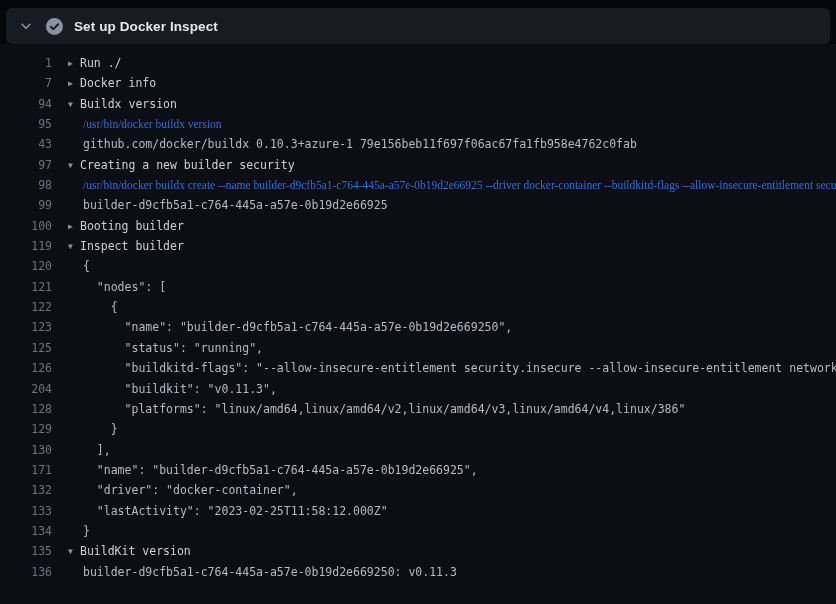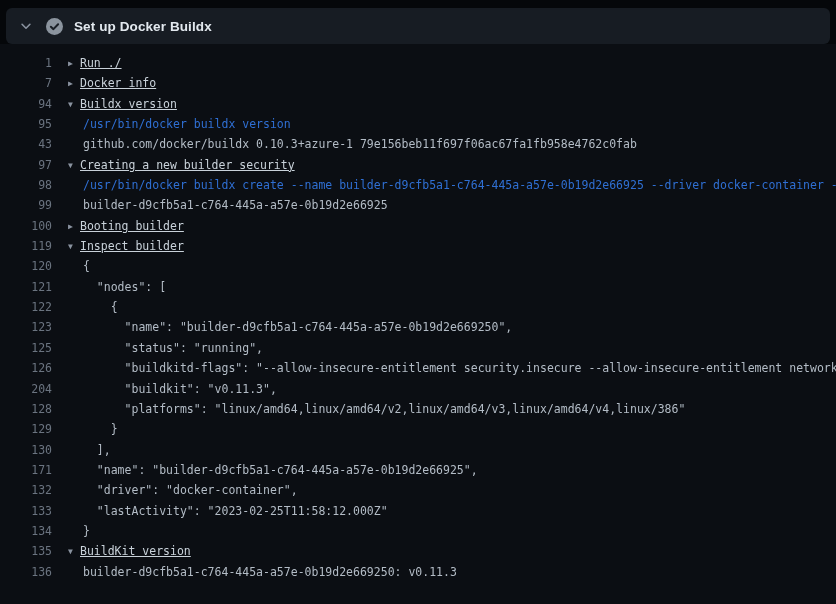--- a/index.html
+++ b/index.html
@@ -57,41 +57,41 @@
   }
   .content { padding-left: 16px; flex: 1 1 auto; overflow: hidden; }
   .arrow {
     display: inline-block;
     width: 12px;
     font-size: 8px;
     color: #8a93a0;
     transform: translateY(-1.5px);
   }
   .row .txt { color: #b3bcc6; }
-  .row.group .txt { color: #c9d2da; text-decoration: underline; }
+  .row.group .txt { color: #c9d2da; }
   .row.group .content { cursor: pointer; }
-  .row.command .txt { color: #2f6fd3; }
+  .row.command .txt { color: #2f6fd3; font-family: Liberation Serif, serif; }
   .row:not(.group) .txt { margin-left: 15px; }
 </style>
 </head>
 <body>
 
 <div class="step-header">
   <span class="hdr-chevron">
     <svg width="14" height="14" viewBox="0 0 16 16">
       <path d="M3.5 6 L8 10.5 L12.5 6" fill="none" stroke="#8a93a0" stroke-width="1.8" stroke-linecap="round" stroke-linejoin="round"></path>
     </svg>
   </span>
   <span class="hdr-status">
     <svg width="17" height="17" viewBox="0 0 16 16">
       <circle cx="8" cy="8" r="8" fill="#8b949e"></circle>
       <path d="M4.6 8.2 L7 10.5 L11.4 5.9" fill="none" stroke="#1b2027" stroke-width="1.9" stroke-linecap="round" stroke-linejoin="round"></path>
     </svg>
   </span>
-  <span class="hdr-title">Set up Docker Buildx</span>
+  <span class="hdr-title">Set up Docker Inspect</span>
 </div>
 
 <div class="log-area">
   <div>
       <div class="row group">
     <span class="num">1</span>
     <span class="content"><span class="arrow">▶</span><span class="txt">Run ./</span></span>
   </div>
       <div class="row group">
     <span class="num">7</span>

